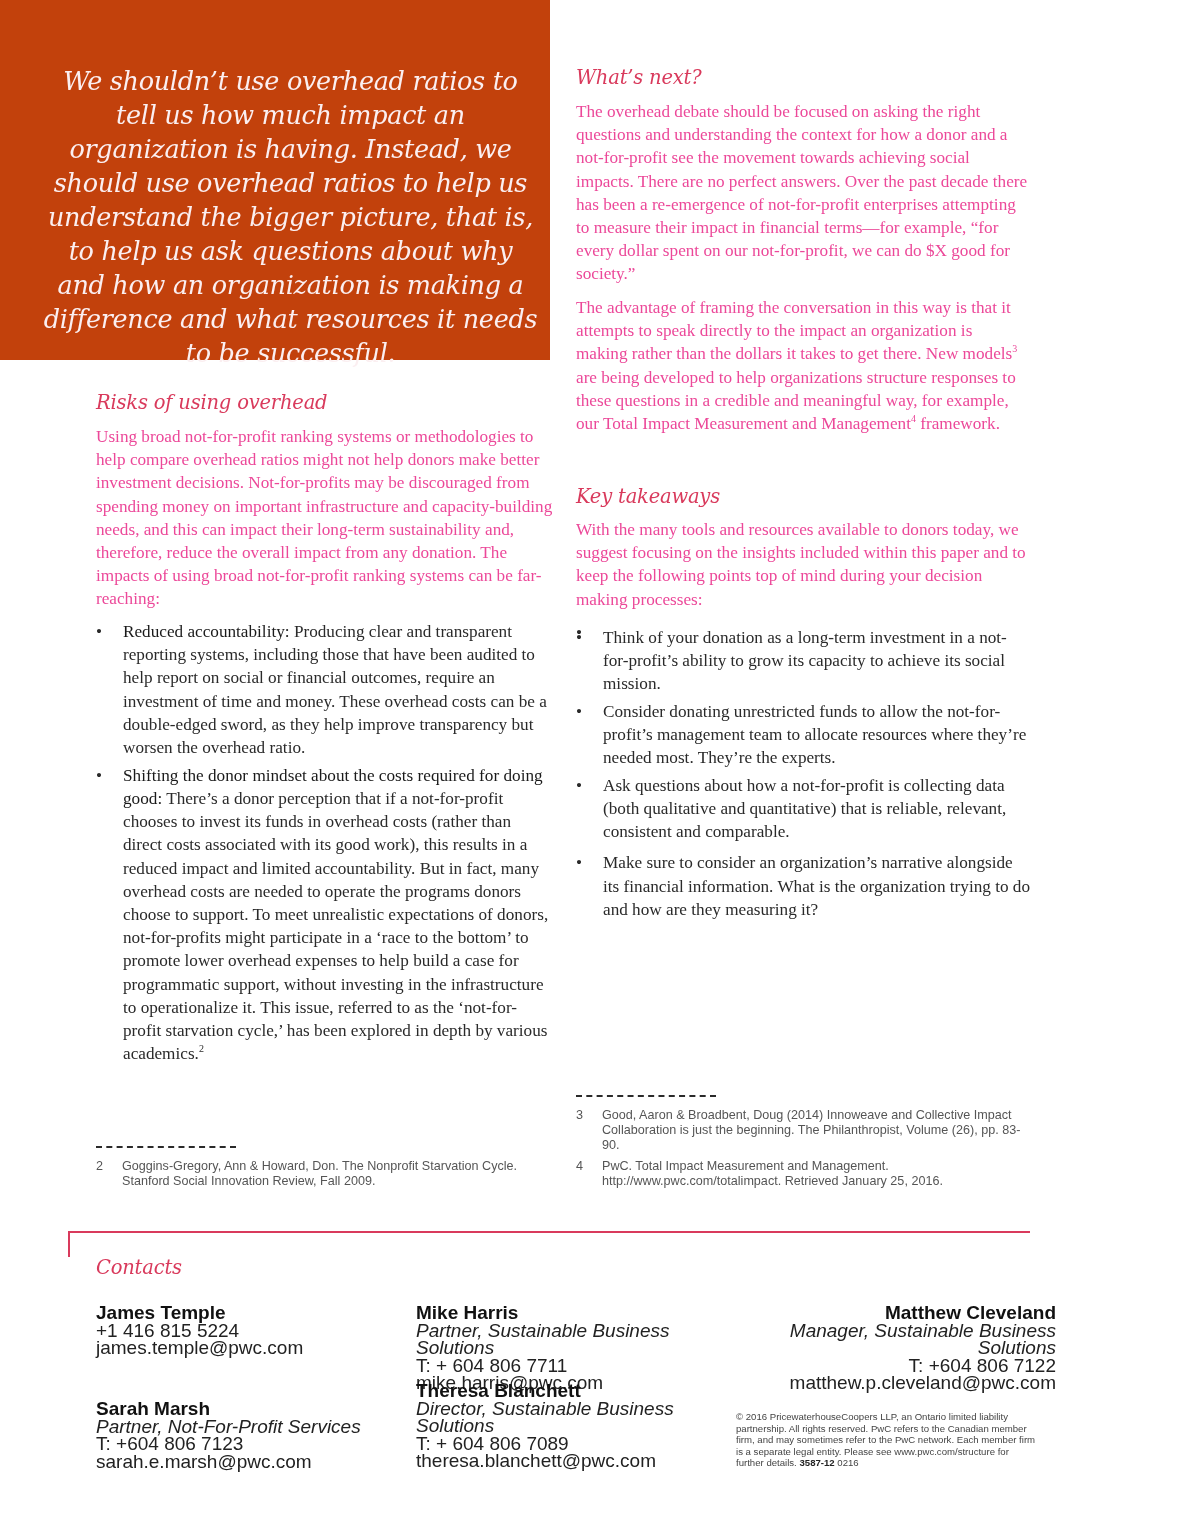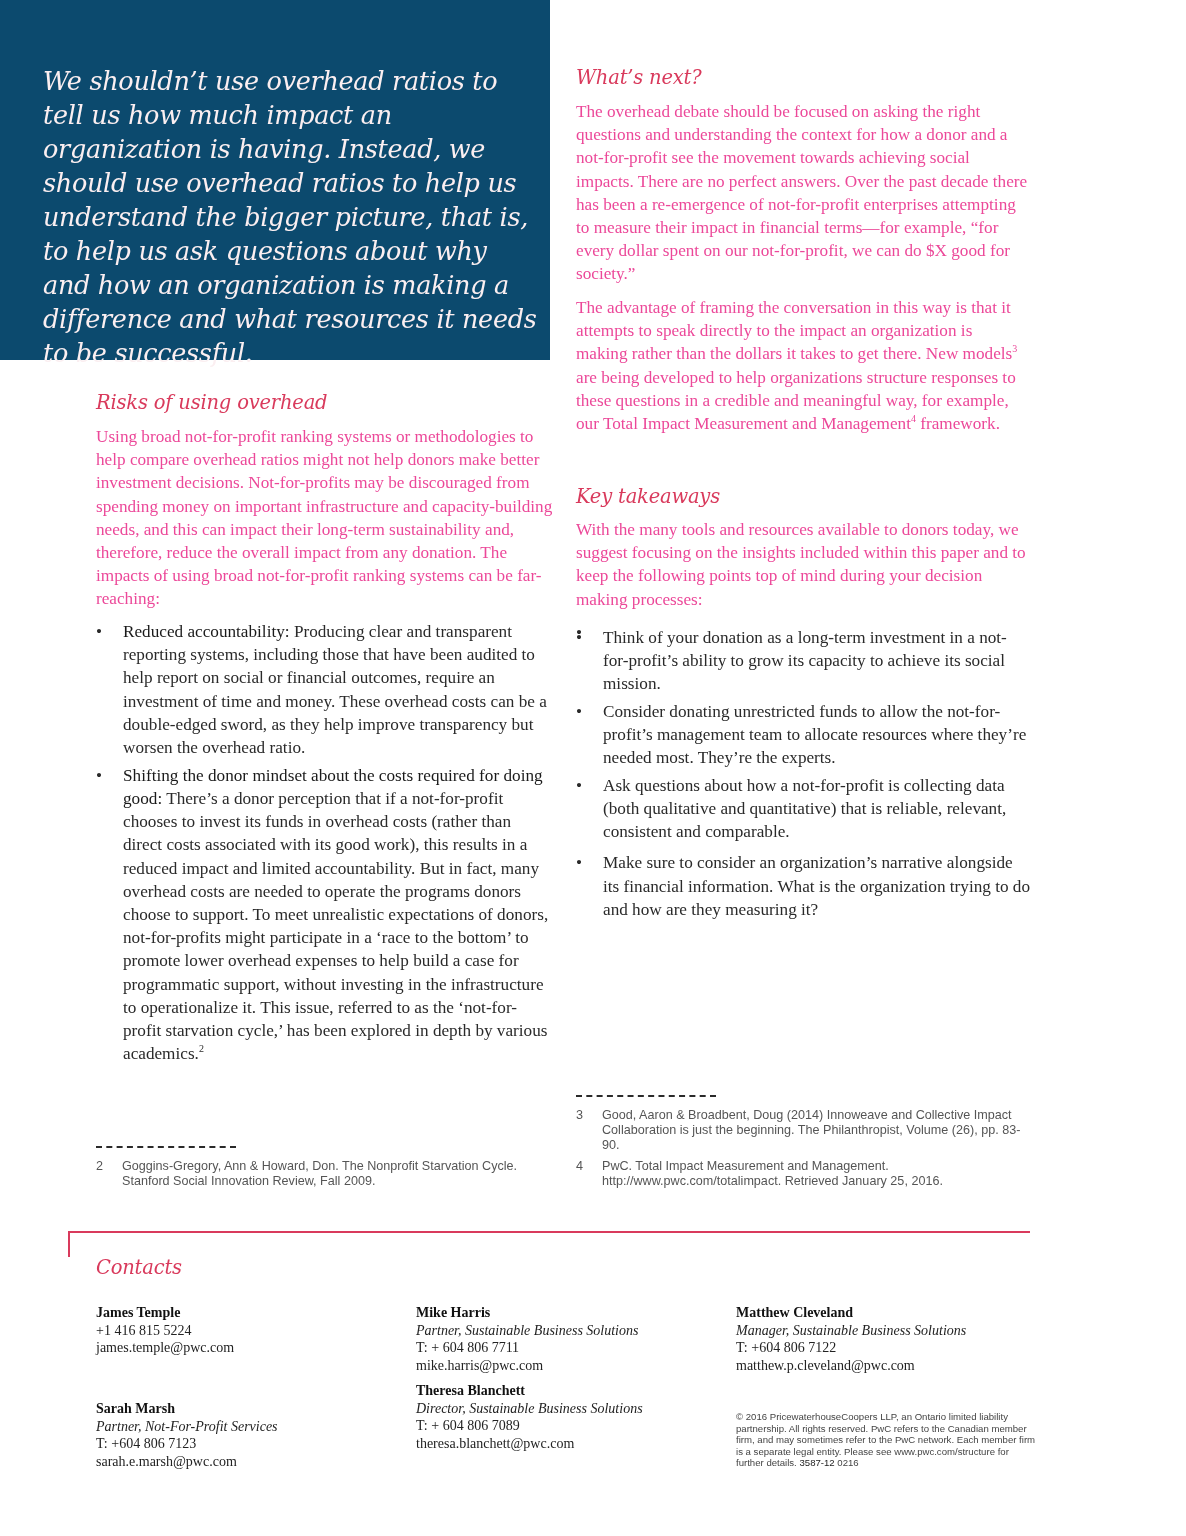--- a/index.html
+++ b/index.html
@@ -1,46 +1,46 @@
 <!DOCTYPE html>
 <html><head>
 <meta charset="utf-8">
 <style>
   html, body { margin: 0; padding: 0; background: #ffffff; }
   body { width: 1186px; height: 1536px; position: relative; overflow: hidden;
          font-family: "DejaVu Serif", "Liberation Serif", serif; color: #2a2a2a; }
-  .quote-box { position: absolute; left: 0; top: 0; width: 550px; height: 360px; background: #0c4a6e; }
+  .quote-box { position: absolute; left: 0; top: 0; width: 550px; height: 360px; background: #c2410c; text-align: center; }
   .quote-text { position: absolute; left: 43px; top: 64px; width: 495px; margin: 0;
                 font-family: "DejaVu Serif", "Liberation Serif", serif; font-style: italic;
                 font-size: 25.5px; line-height: 34px; color: #fbeff1; letter-spacing: -0.3px; }
   .h2 { position: absolute; margin: 0; font-family: "DejaVu Serif", "Liberation Serif", serif;
         font-style: italic; font-weight: normal; font-size: 19.5px; color: #d93a5c; letter-spacing: -0.2px; }
   .para { position: absolute; margin: 0; font-family: "Liberation Serif", "DejaVu Serif", serif;
           font-size: 17.2px; line-height: 23.2px; color: #ec4899; }
   .blist { position: absolute; margin: 0; padding: 0; list-style: none;
            font-family: "Liberation Serif", "DejaVu Serif", serif; font-size: 17.2px; line-height: 23.2px; color: #2a2a2a; }
   .blist li { position: relative; padding-left: 27px; margin-bottom: 4.5px; }
   .blist li .bullet { position: absolute; left: 0; top: 0; }
   .blist li b { font-weight: normal; color: #1a1a1a; }
   sup { font-size: 10px; line-height: 0; vertical-align: super; }
   .fn-rule { position: absolute; height: 0; border-top: 2px dashed #2a2a2a; }
   .footnote { position: absolute; margin: 0; font-family: "Liberation Sans", "DejaVu Sans", sans-serif;
               font-size: 12.6px; line-height: 15.2px; color: #555555; }
   .footnote .num { position: absolute; left: 0; top: 0; }
   .footnote .fn-text { display: block; padding-left: 26px; }
   .contacts-rule { position: absolute; left: 68px; top: 1231px; width: 962px; height: 2px; background: #d93a5c; }
   .contacts-tick { position: absolute; left: 68px; top: 1231px; width: 2px; height: 26px; background: #d93a5c; }
-  .contact { position: absolute; font-family: Liberation Serif, serif;
-             font-size: 14px; line-height: 17.6px; color: #222222; }
+  .contact { position: absolute; font-family: Liberation Sans, sans-serif;
+             font-size: 19px; line-height: 17.6px; color: #222222; }
   .contact .c-name { font-weight: bold; display: block; color: #111111; }
   .contact .c-title { font-style: italic; display: block; }
   .contact .c-line { display: block; }
   .copyright { position: absolute; left: 736px; top: 1411px; width: 300px; margin: 0;
                font-family: "Liberation Sans", "DejaVu Sans", sans-serif; font-size: 9.6px; line-height: 11.6px; color: #444444; }
-  .copyright b { font-weight: normal; color: #222; }
+  .copyright b { font-weight: bold; color: #222; }
 </style>
 </head>
 <body>
 
 <div class="quote-box">
   <p class="quote-text">We shouldn’t use overhead ratios to tell us how much impact an organization is having. Instead, we should use overhead ratios to help us understand the bigger picture, that is, to help us ask questions about why and how an organization is making a difference and what resources it needs to be successful.</p>
 </div>
 
 <h2 class="h2" style="left:96px; top:391px;">Risks of using overhead</h2>
 <p class="para" style="left:96px; top:425px; width:460px;">Using broad not-for-profit ranking systems or methodologies to help compare overhead ratios might not help donors make better investment decisions. Not-for-profits may be discouraged from spending money on important infrastructure and capacity-building needs, and this can impact their long-term sustainability and, therefore, reduce the overall impact from any donation. The impacts of using broad not-for-profit ranking systems can be far-reaching:</p>
@@ -121,20 +121,20 @@
   <span class="c-title">Partner, Sustainable Business Solutions</span>
   <span class="c-line">T: + 604 806 7711</span>
   <span class="c-line">mike.harris@pwc.com</span>
 </div>
 <div class="contact" style="left:416px; top:1382px; width:300px;">
   <span class="c-name">Theresa Blanchett</span>
   <span class="c-title">Director, Sustainable Business Solutions</span>
   <span class="c-line">T: + 604 806 7089</span>
   <span class="c-line">theresa.blanchett@pwc.com</span>
 </div>
-<div class="contact" style="left:736px; top:1304px; width:300px;">
+<div class="contact" style="left:756px; top:1304px; width:300px;text-align:right;">
   <span class="c-name">Matthew Cleveland</span>
   <span class="c-title">Manager, Sustainable Business Solutions</span>
   <span class="c-line">T: +604 806 7122</span>
   <span class="c-line">matthew.p.cleveland@pwc.com</span>
 </div>
 
 <p class="copyright"><span>© 2016 PricewaterhouseCoopers LLP, an Ontario limited liability partnership. All rights reserved. PwC refers to the Canadian member firm, and may sometimes refer to the PwC network. Each member firm is a separate legal entity. Please see www.pwc.com/structure for further details. </span><b>3587-12</b><span> 0216</span></p>
 
 </body></html>

